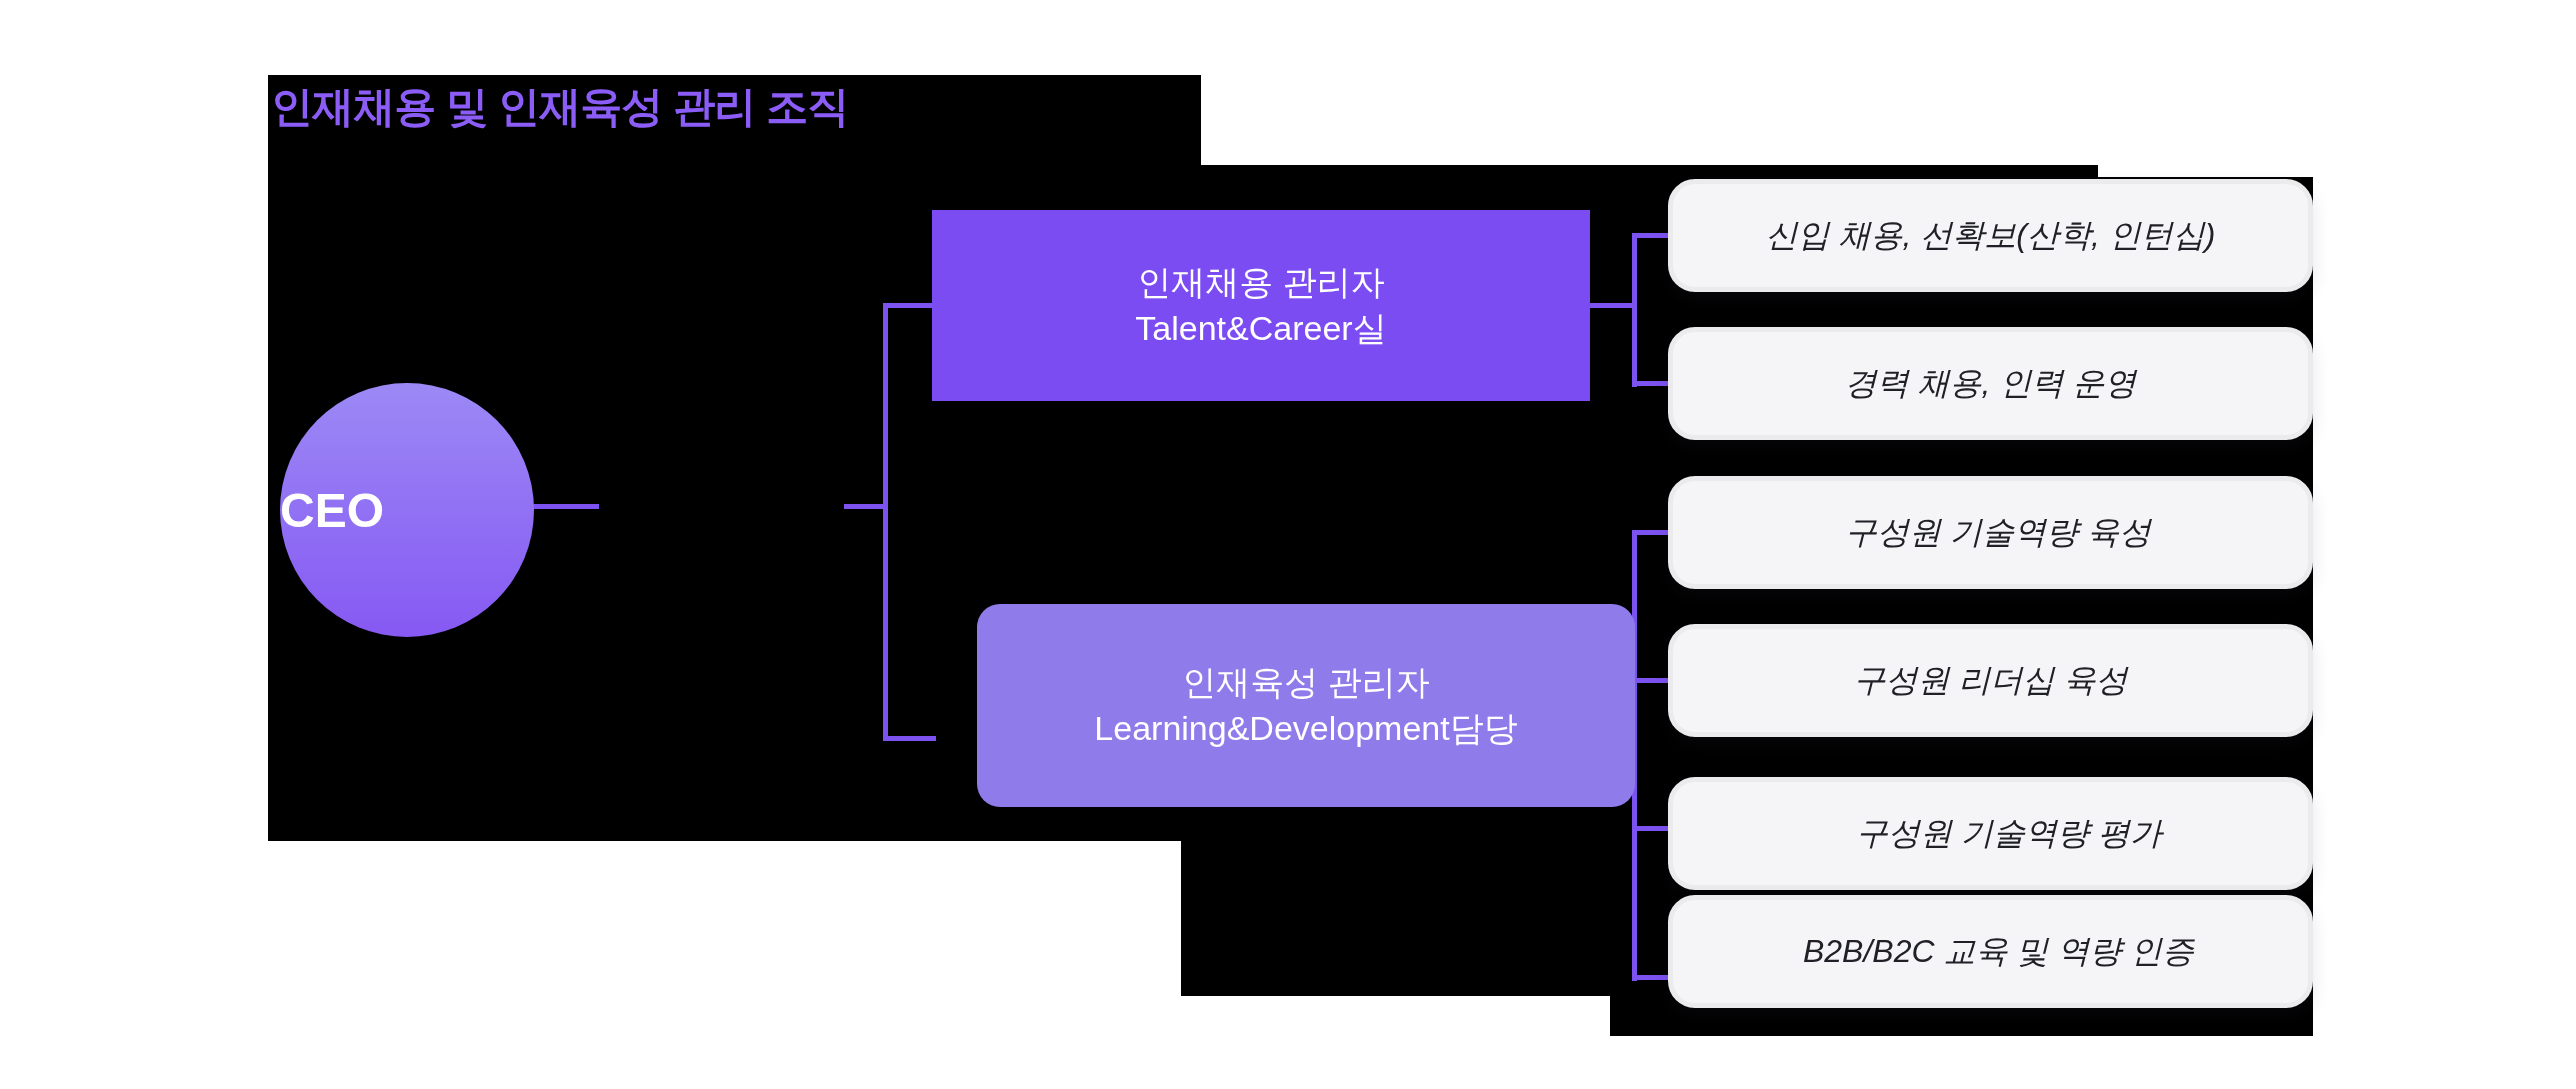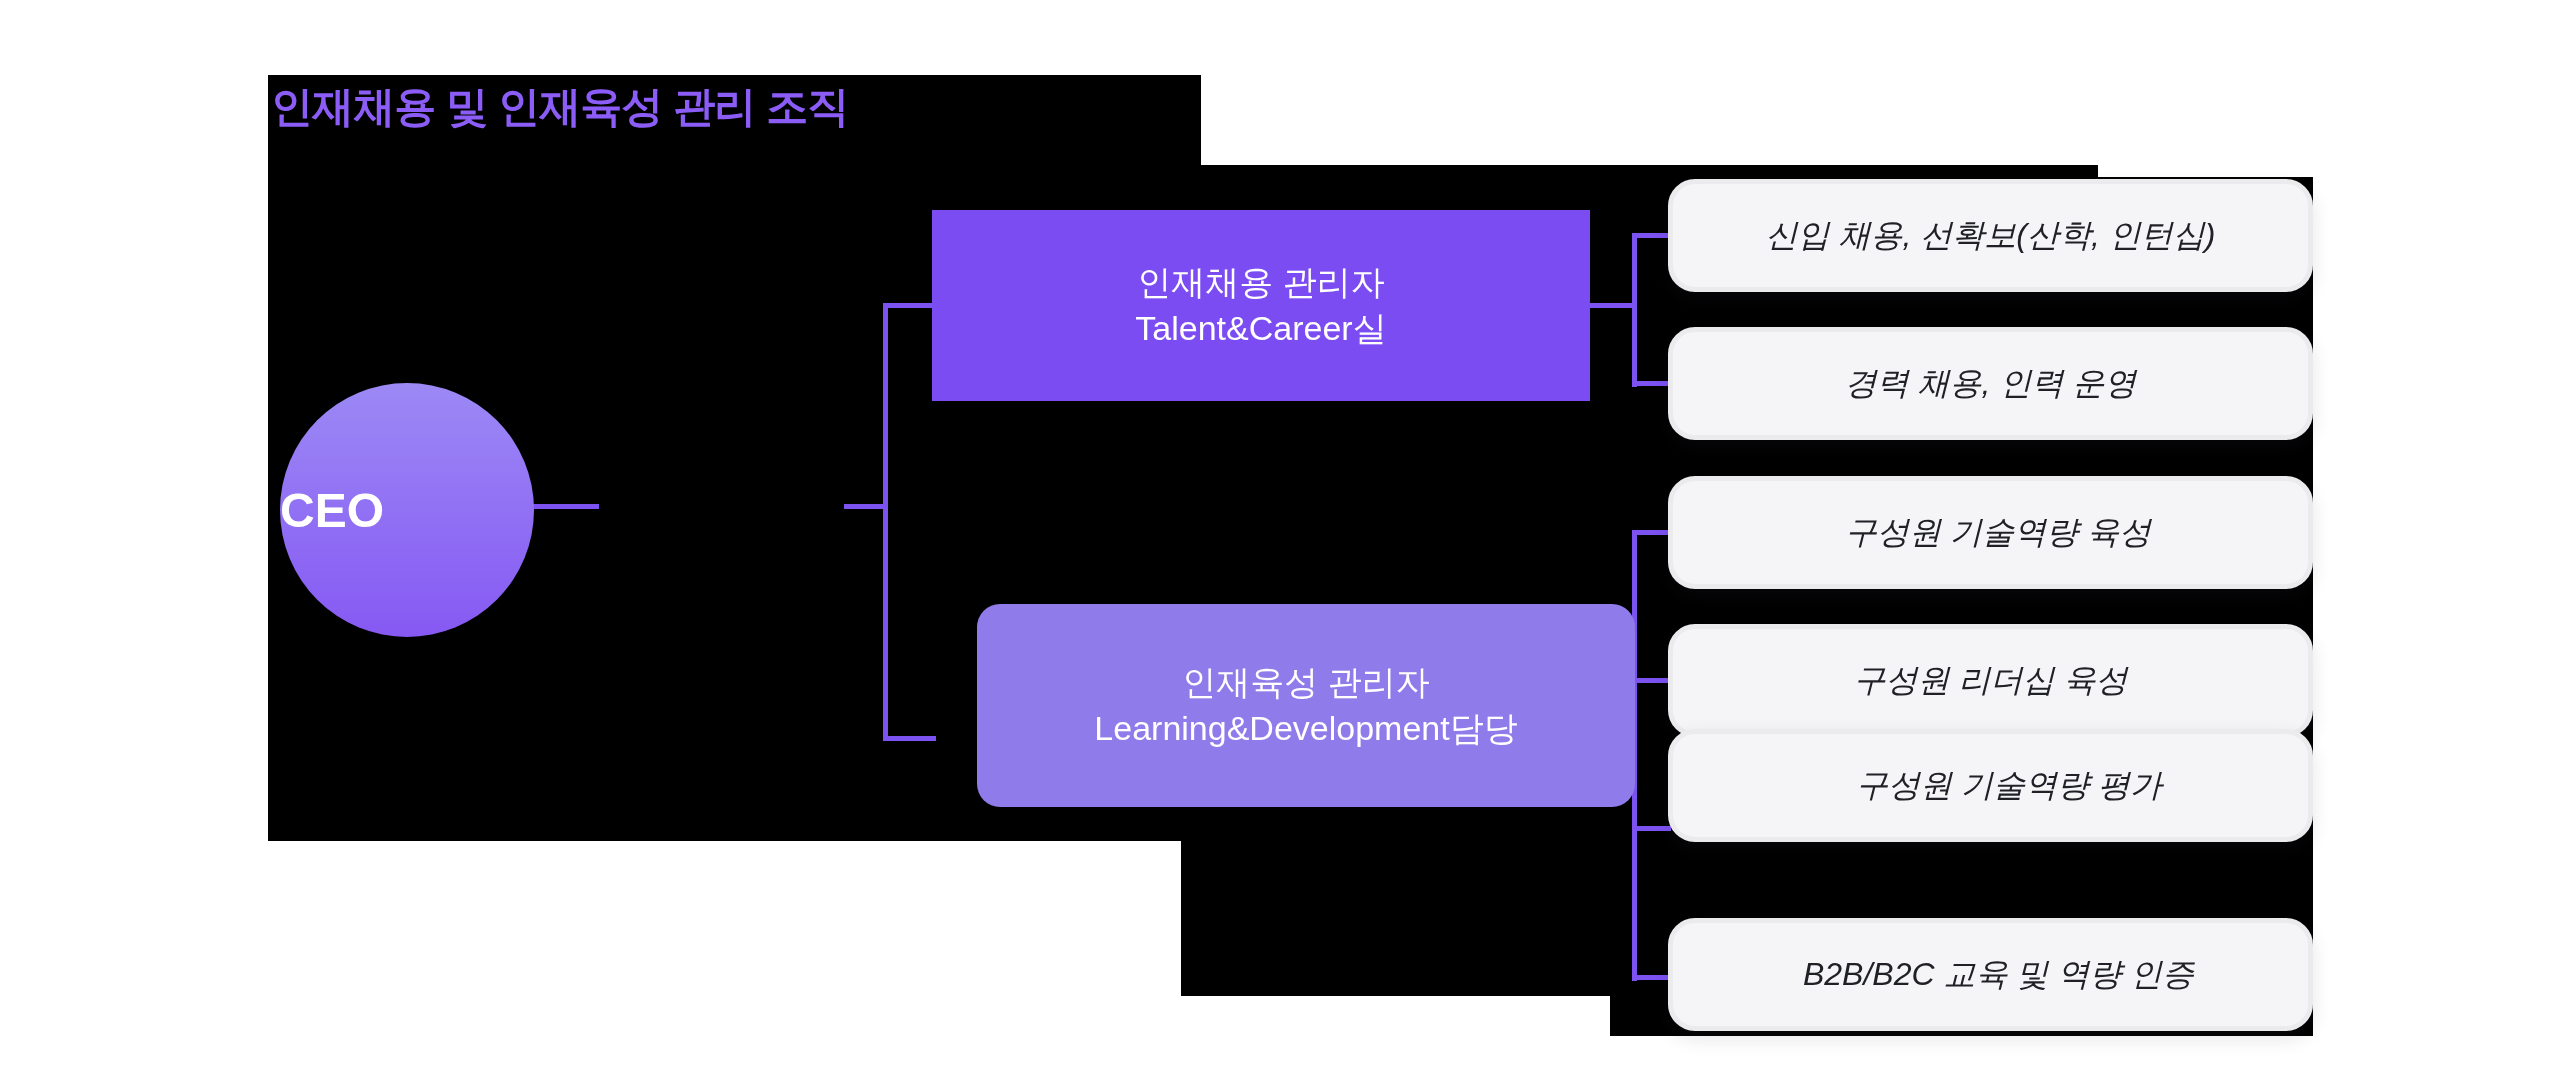--- a/index.html
+++ b/index.html
@@ -42,21 +42,21 @@
   
   .task-box{
     position:absolute;left:1668px;width:645px;height:113px;z-index:2;
     background:#f5f5f7;border:5.4px solid #ebebee;border-radius:27px;
     box-sizing:border-box;display:flex;align-items:center;justify-content:center;
     font-size:32px;font-weight:500;color:#202127;
     box-shadow:0 7.2px 18px rgba(50,50,70,0.12);
     font-style:italic;
   }
   #task-r0{top:179px;} #task-r1{top:327px;}
-  #task-d0{top:476px;padding-left:15px;} #task-d1{top:624px;} #task-d2{top:729px;padding-left:37px;} #task-d3{top:918px;padding-left:16px;}
+  #task-d0{top:476px;padding-left:15px;} #task-d1{top:624px;} #task-d2{top:777px;padding-left:37px;} #task-d3{top:895px;padding-left:16px;}
 </style>
 </head>
 <body>
 
 <div id="stage">
 
   <div class="panel" id="panel-left"></div>
   <div class="panel" id="panel-right"></div>
   <div class="panel" id="panel-tasks"></div>
 

